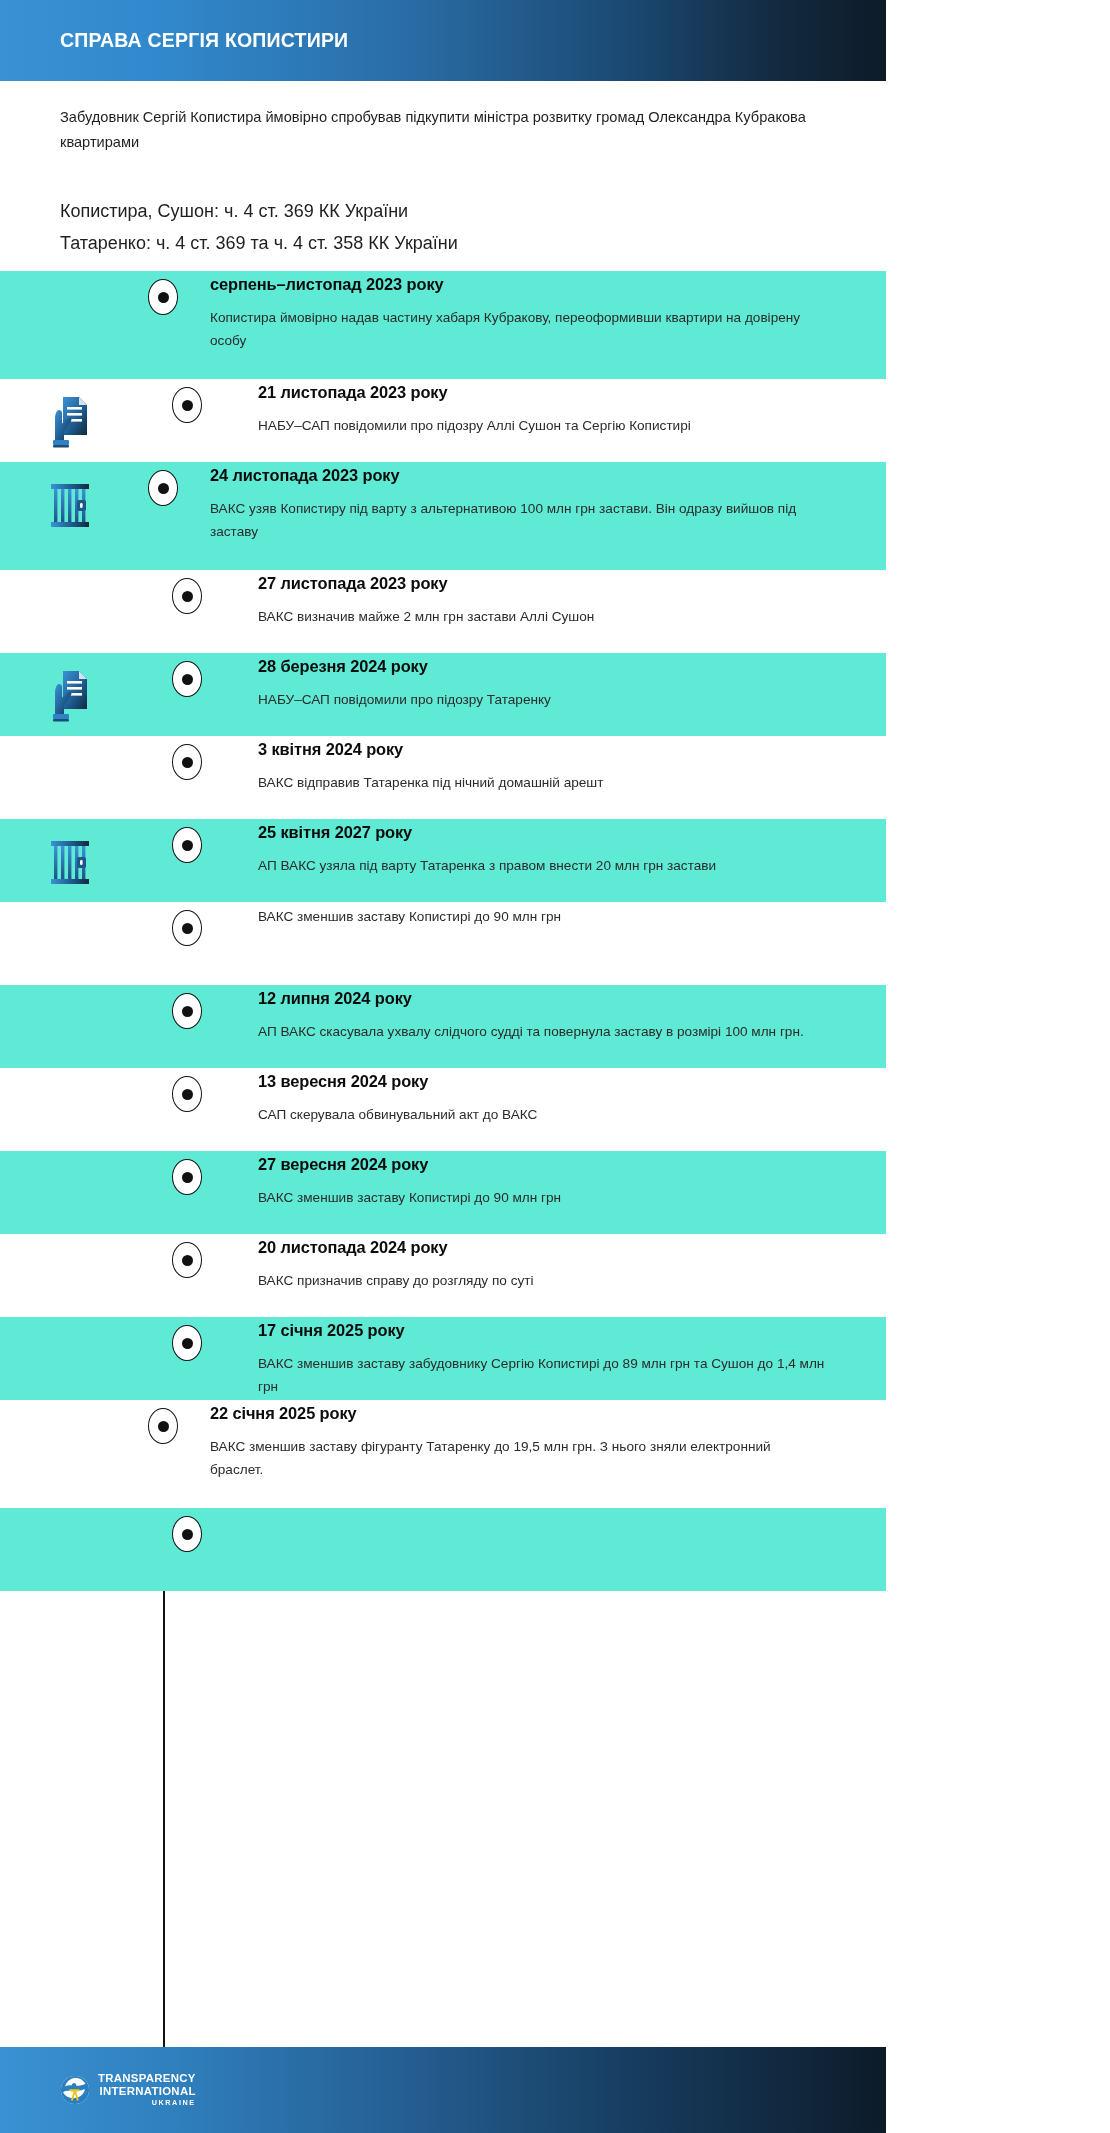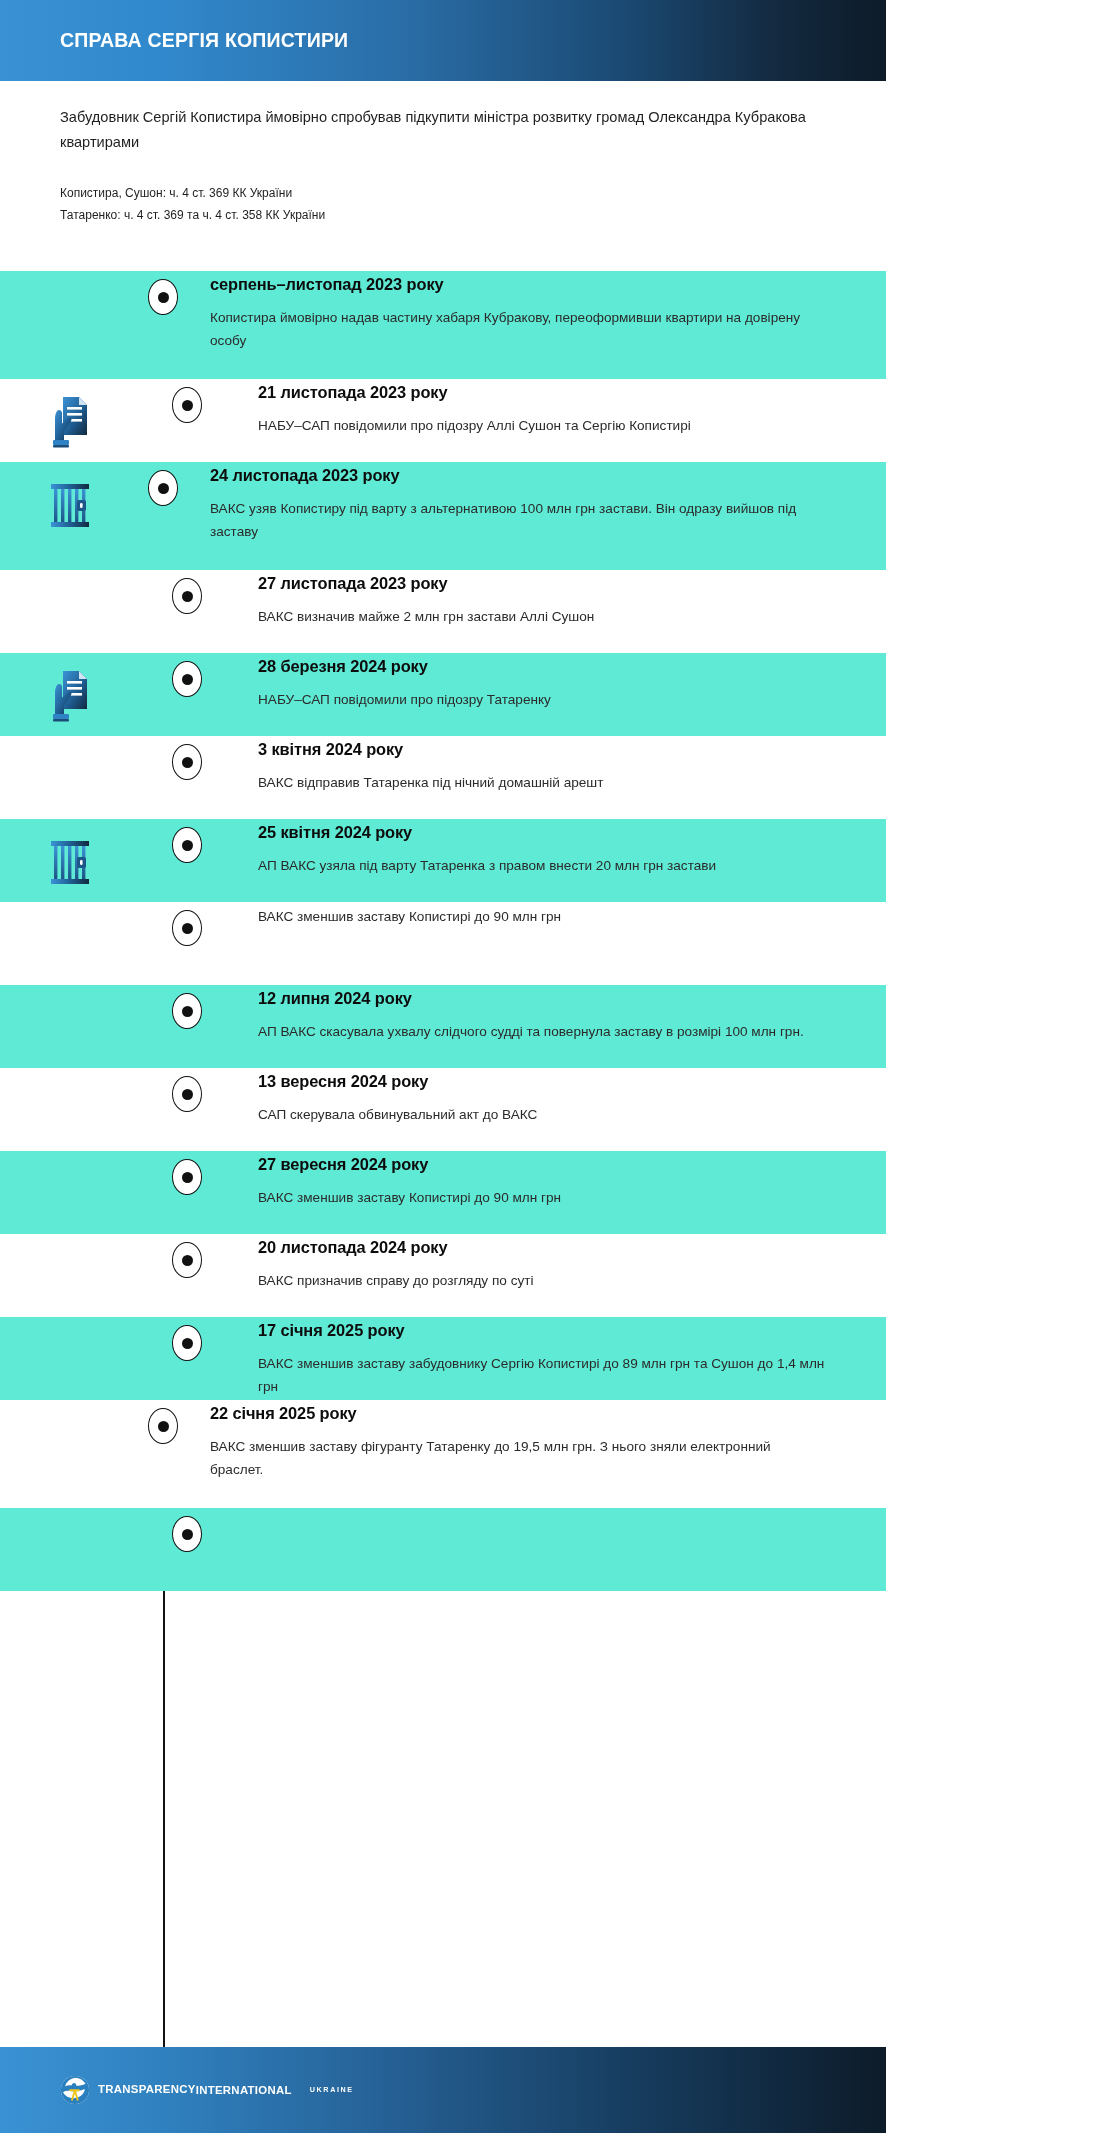--- a/index.html
+++ b/index.html
@@ -52,22 +52,22 @@
   }
   .intro-lead {
     font-size: 14.6px;
     line-height: 1.72;
     color: #1f1f1f;
     max-width: 880px;
     margin: 0 0 0 0;
     font-weight: 400;
   }
   .intro-articles {
-    margin-top: 28px;
-    font-size: 12px;
+    margin-top: 40px;
+    font-size: 18px;
     line-height: 1.78;
     color: #1f1f1f;
   }
   .intro-articles div { margin: 0; }
 
   
   .timeline {
     position: relative;
     flex: 1 1 auto;
   }
@@ -160,21 +160,21 @@
   }
   .logo-wrap {
     display: flex;
     align-items: center;
     margin-left: 60px;
     gap: 8px;
   }
   .logo-mark { width: 30px; height: 30px; display: block; }
   .logo-text {
     display: flex;
-    flex-direction: row;
+    flex-direction: column;
     line-height: 1;
     color: #ffffff;
     text-align: right;
   }
   .logo-l1 { font-size: 11.4px; font-weight: bold; letter-spacing: 0.3px; }
   .logo-l2 { font-size: 11.4px; font-weight: bold; letter-spacing: 0.3px; margin-top: 1px; }
   .logo-l3 { font-size: 7.2px; font-weight: bold; letter-spacing: 1.6px; margin-top: 2px; padding-left: 18px; }
 </style>
 </head>
 <body>
@@ -358,21 +358,21 @@
               <rect x="35" y="27" width="2.6" height="5" rx="1.2" fill="#ffffff"></rect>
             </svg>
           </span>
         </div>
         <div class="tl-node-cell">
           <span class="tl-node">
             <i></i>
           </span>
         </div>
         <div class="tl-body">
-          <div class="tl-date">25 квітня 2024 року</div>
+          <div class="tl-date">25 квітня 2027 року</div>
           <div class="tl-desc">АП ВАКС узяла під варту Татаренка з правом внести 20 млн грн застави</div>
         </div>
       </div>
       <div class="tl-row h1">
         <div class="tl-icon-cell"></div>
         <div class="tl-node-cell">
           <span class="tl-node">
             <i></i>
           </span>
         </div>

